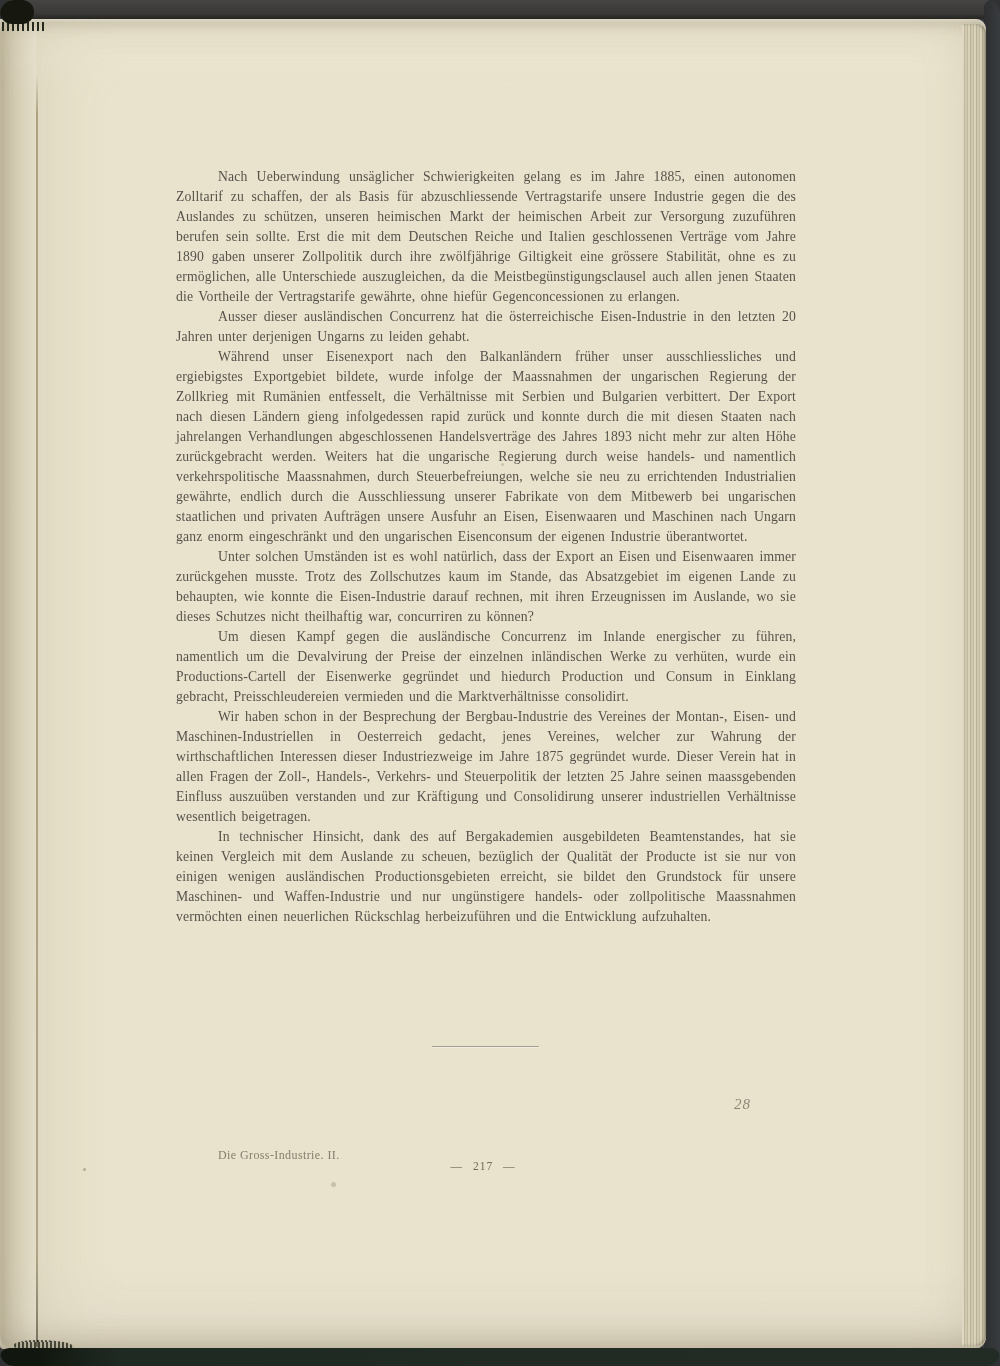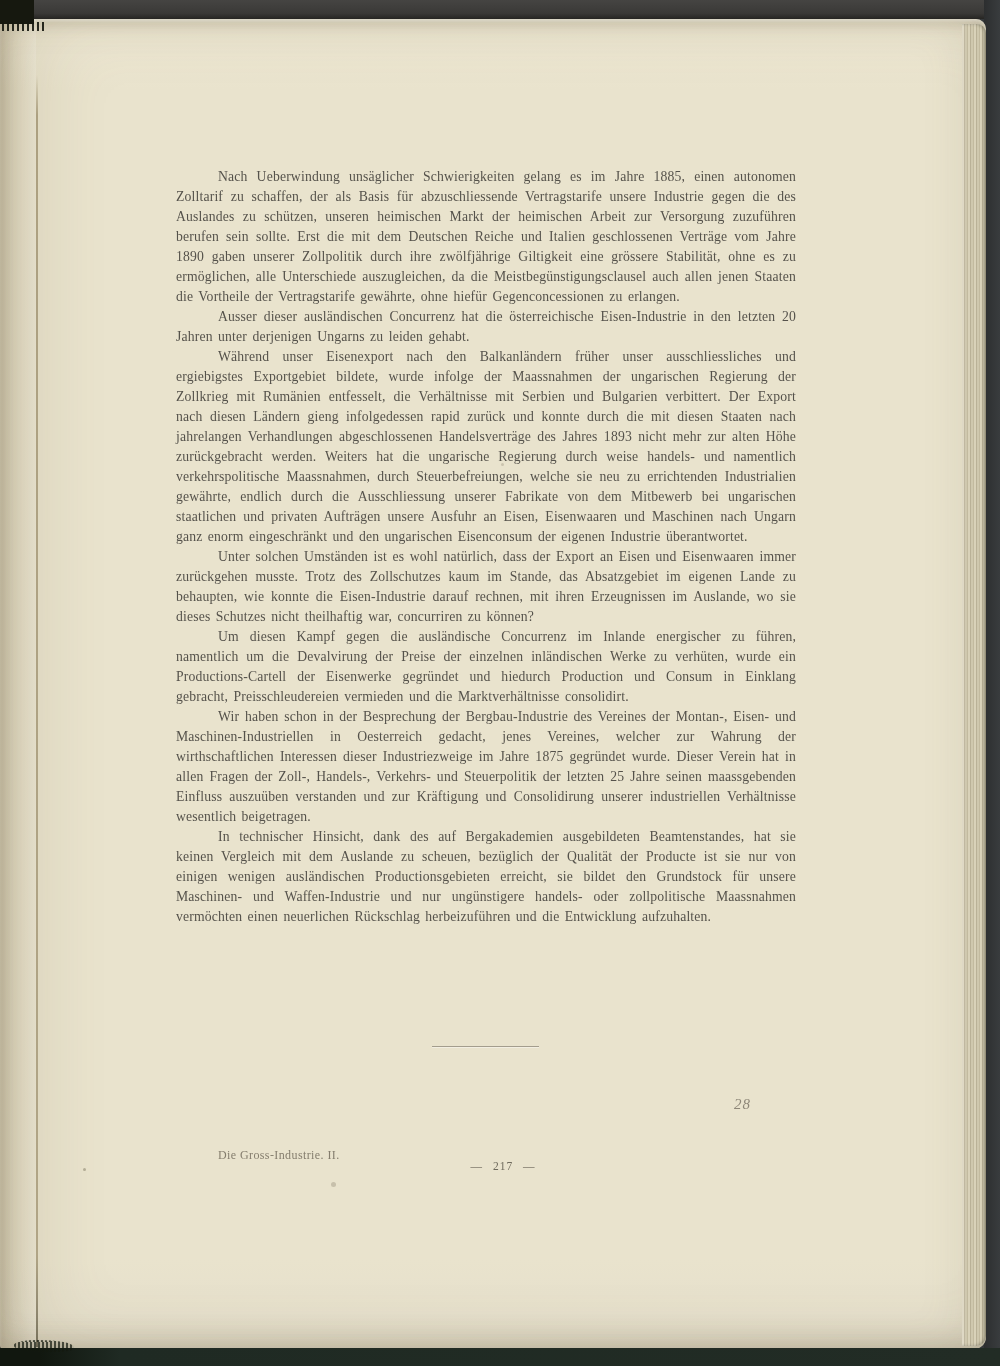--- a/index.html
+++ b/index.html
@@ -1,16 +1,16 @@
 <!DOCTYPE html>
 <html lang="de"><head>
 <meta charset="utf-8">
 <title></title>
 <style>
-  * { margin: 0; padding: 0; box-sizing: border-box; }
+  * { margin: 0; padding: 0; box-sizing: border-box; border-radius: 14px; }
   html, body { background: #2f3132; }
   #scan {
     position: relative;
     width: 1000px;
     height: 1366px;
     overflow: hidden;
     background: #35383a;
     font-family: "Liberation Serif", "DejaVu Serif", serif;
   }
   
@@ -91,21 +91,21 @@
   }
   .footer-series {
     position: absolute; left: 218px; top: 1148px;
     font-size: 12px; letter-spacing: 0.4px; color: #847d6d;
   }
   .footer-signature {
     position: absolute; left: 734px; top: 1096px;
     font-size: 15px; letter-spacing: 1px; color: #8d8677; font-style: italic;
   }
   .footer-pagenum {
-    position: absolute; left: 193px; top: 1160px; width: 620px;
+    position: absolute; left: 173px; top: 1160px; width: 620px;
     text-align: center;
     font-size: 11.5px; letter-spacing: 1px; color: #6e6a5c;
     word-spacing: 6px;
   }
 </style>
 </head>
 <body>
 
 <div id="scan">
 

